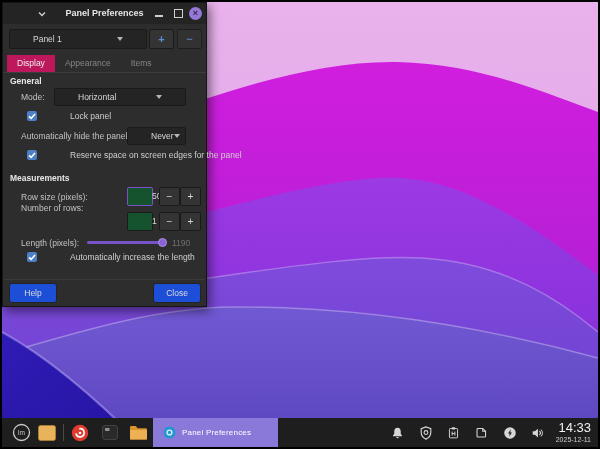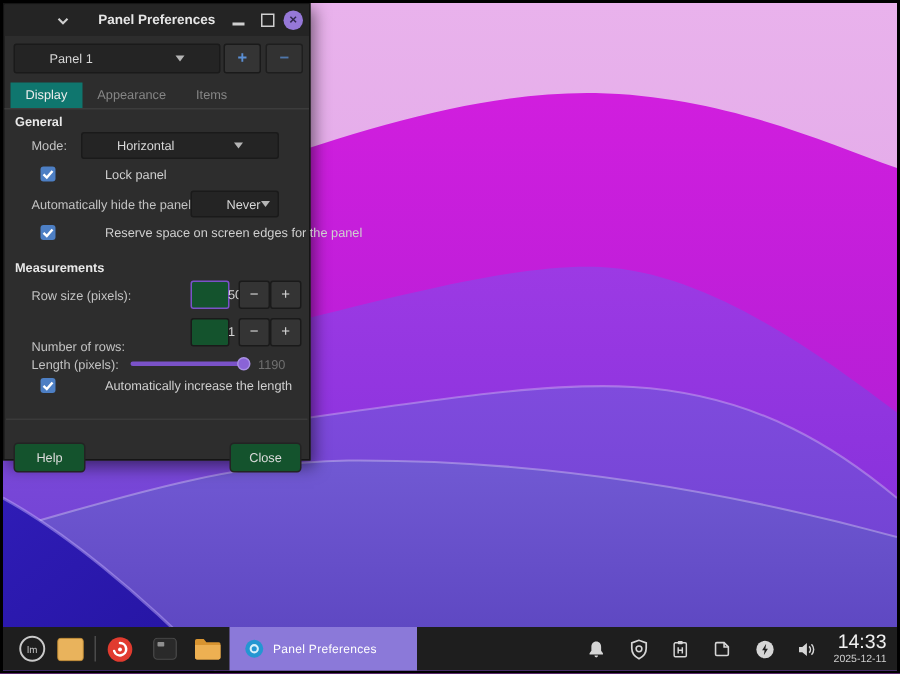--- a/index.html
+++ b/index.html
@@ -55,21 +55,21 @@
     margin-left:auto;width:0;height:0;border-left:3.5px solid transparent;
     border-right:3.5px solid transparent;border-top:4px solid #b5b5b5;
   }
   .sq-btn{
     position:absolute;width:25px;height:20px;background:#343434;border:1px solid #1a1a1a;
     border-radius:2px;color:#5b8fd4;font-size:11px;font-weight:bold;text-align:center;
     line-height:18px;box-sizing:border-box;
   }
   .tabs{position:absolute;left:0;right:0;top:52px;height:17px;border-bottom:1px solid #3c3c3c;display:flex;padding-left:4px;}
   .tab{font-size:8.5px;color:#868686;line-height:17px;padding:0 10px;}
-  .tab.active{background:#0f766e;color:#ededed;}
+  .tab.active{background:#be185d;color:#ededed;}
   .sec-heading{position:absolute;left:7px;font-size:8.5px;font-weight:bold;color:#e8e8e8;}
   .lbl{position:absolute;font-size:8.5px;color:#c3c3c3;white-space:nowrap;}
   .cb{
     position:absolute;width:10px;height:10px;border-radius:2px;background:#4d7fc4;
     display:flex;align-items:center;justify-content:center;
   }
   .cb-lbl{position:absolute;font-size:8.5px;color:#cfcfcf;white-space:nowrap;padding-left:29px;}
   .spin-val{
     position:absolute;width:26px;height:19px;background:#14532d;border:1px solid #1a1a1a;
     box-sizing:border-box;border-radius:2px;color:#d5d5d5;font-size:8.5px;
@@ -81,23 +81,23 @@
     box-sizing:border-box;border-radius:2px;color:#d8d8d8;font-size:10px;text-align:center;line-height:17px;
   }
   .slider-track{position:absolute;height:3px;border-radius:2px;background:#7a52c8;}
   .slider-handle{
     position:absolute;width:9px;height:9px;border-radius:50%;background:#8a63d6;
     border:1px solid #a88fe4;box-sizing:border-box;
   }
   .slider-val{position:absolute;font-size:8.5px;color:#6f6f6f;}
   .footer-line{position:absolute;left:1px;right:1px;top:276px;border-top:1px solid #3a3a3a;}
   .dlg-btn{
-    position:absolute;width:48px;height:20px;background:#14532d;border:1px solid #232323;
+    position:absolute;width:48px;height:20px;background:#1d4ed8;border:1px solid #232323;
     border-radius:3px;color:#dcdcdc;font-size:8.5px;text-align:center;line-height:18px;
-    box-sizing:border-box;top:292px;
+    box-sizing:border-box;top:280px;
   }
 </style>
 </head>
 <body>
 
 <div class="screen">
 
   <div class="wallpaper">
     <svg width="596" height="445" viewBox="0 0 596 445" preserveAspectRatio="none">
       <defs>
@@ -277,21 +277,21 @@
     </div>
     <div class="cb-lbl" style="left:38px;top:147px;">Reserve space on screen edges for the panel</div>
 
     <div class="sec-heading" style="top:170px;text-align:right;">Measurements</div>
 
     <div class="lbl" style="left:18px;top:189px;">Row size (pixels):</div>
     <div class="spin-val focused" style="left:124px;top:184px;">50</div>
     <div class="spin-btn" style="left:156px;top:184px;">−</div>
     <div class="spin-btn" style="left:177px;top:184px;">+</div>
 
-    <div class="lbl" style="left:18px;top:223px;">Number of rows:</div>
+    <div class="lbl" style="left:18px;top:200px;">Number of rows:</div>
     <div class="spin-val" style="left:124px;top:209px;">1</div>
     <div class="spin-btn" style="left:156px;top:209px;">−</div>
     <div class="spin-btn" style="left:177px;top:209px;">+</div>
 
     <div class="lbl" style="left:18px;top:235px;">Length (pixels):</div>
     <div class="slider-track" style="left:84px;top:238px;width:78px;"></div>
     <div class="slider-handle" style="left:155px;top:235px;"></div>
     <div class="slider-val" style="left:169px;top:235px;">1190</div>
 
     <div class="cb" style="left:24px;top:249px;">

